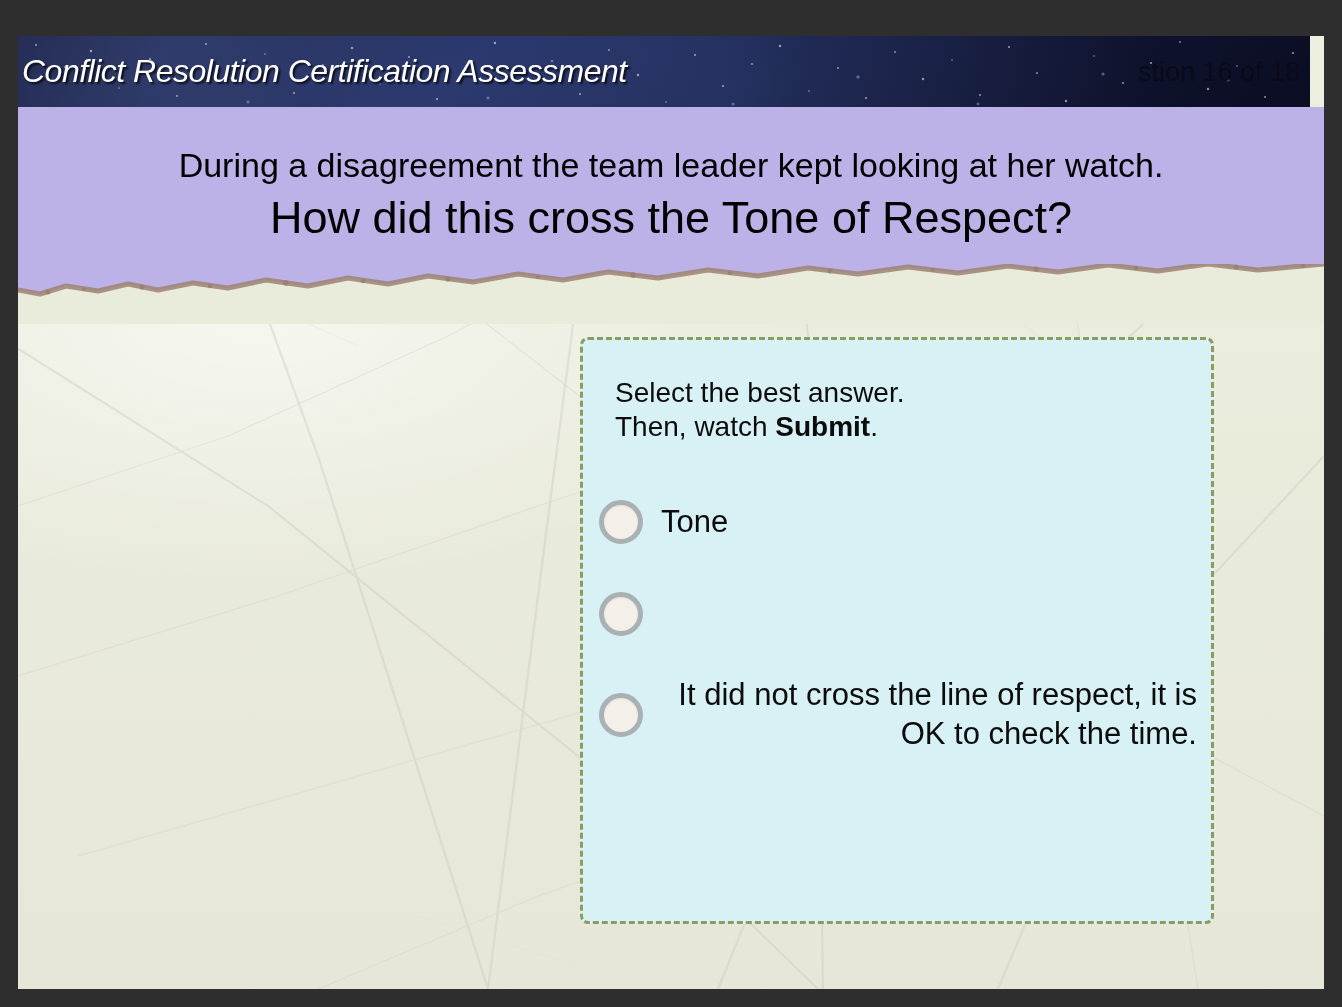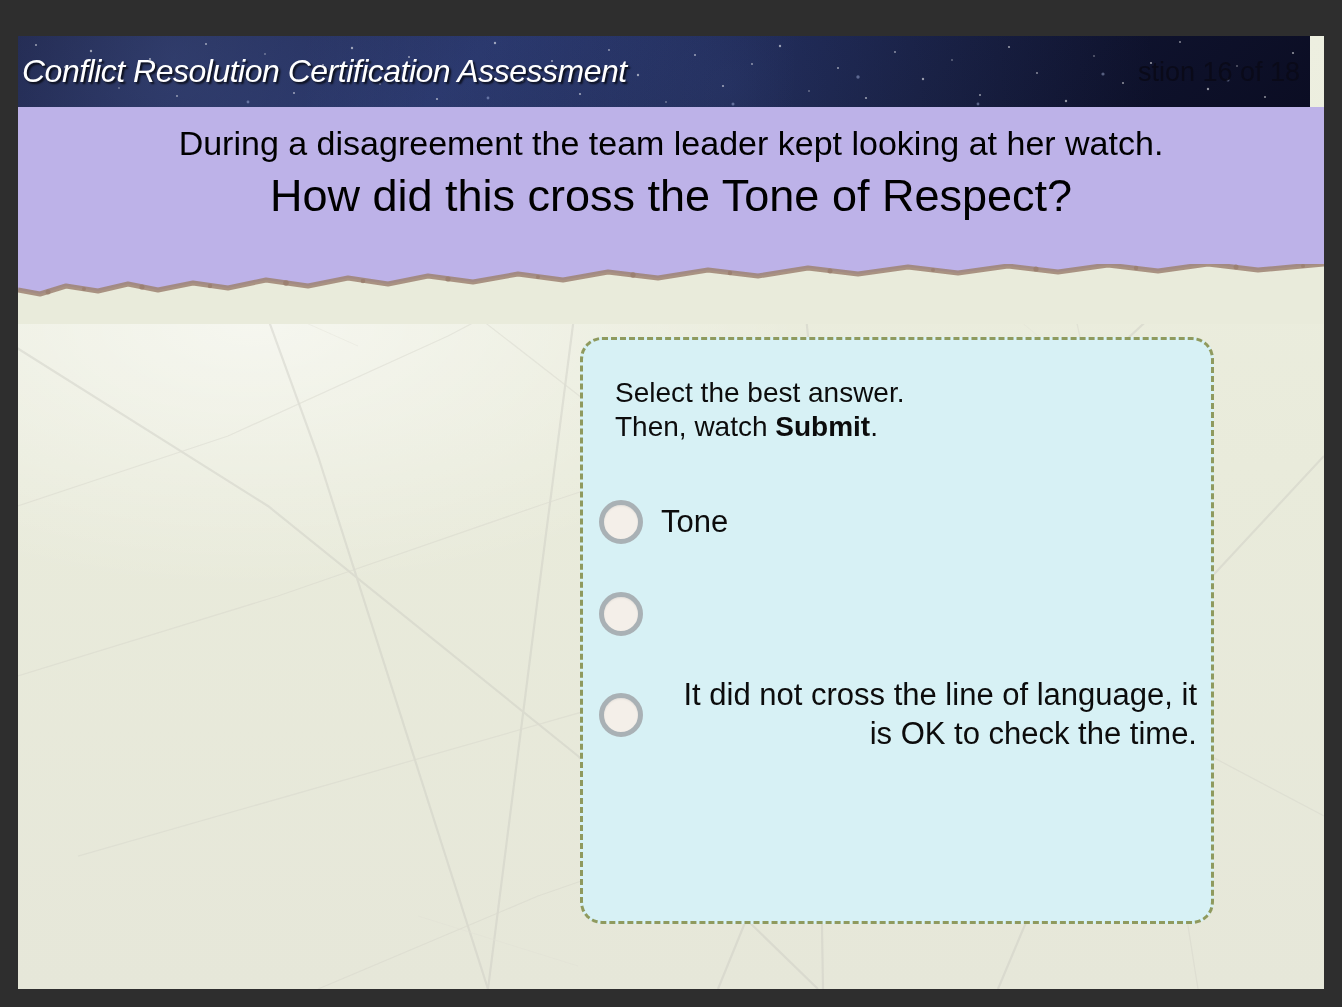--- a/index.html
+++ b/index.html
@@ -107,38 +107,38 @@
     left: 0;
     top: 71px;
     width: 1306px;
     text-align: center;
     z-index: 4;
     color: #000;
   }
   .question-line1 {
     font-size: 34px;
     line-height: 1.18;
-    padding-top: 16px;
+    padding-top: 38px;
   }
   .question-line2 {
     font-size: 45px;
     line-height: 1.18;
     padding-top: 6px;
   }
 
   
   .answer-panel {
     position: absolute;
     left: 562px;
     top: 301px;
     width: 634px;
     height: 587px;
     background: #d7f1f5;
     border: 3px dashed #8f9a5e;
-    border-radius: 22px;
+    border-radius: 8px;
     box-sizing: border-box;
     z-index: 5;
   }
 
   .instructions {
     position: absolute;
     left: 32px;
     top: 36px;
     font-size: 28px;
     line-height: 1.22;
@@ -328,20 +328,20 @@
           <span class="option-label">Tone</span>
         </div>
 
         <div class="option-row">
           <span class="radio"></span>
         </div>
 
 
         <div class="option-row last">
           <span class="radio"></span>
-          <span class="option-label">It did not cross the line of language, it is OK to check the time.</span>
+          <span class="option-label">It did not cross the line of respect, it is OK to check the time.</span>
         </div>
 
       </div>
     </div>
 
   </div>
 </div>
 
 </body></html>

